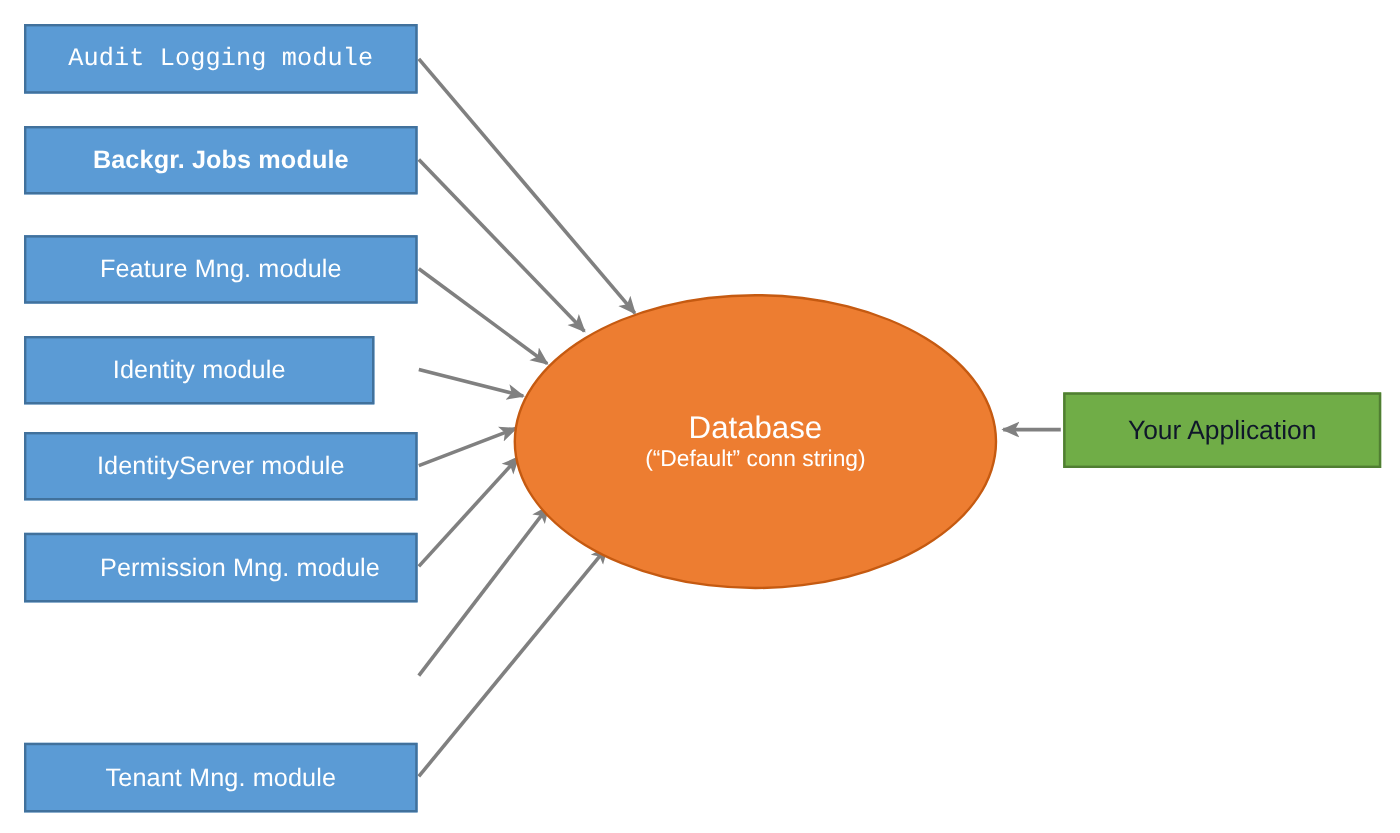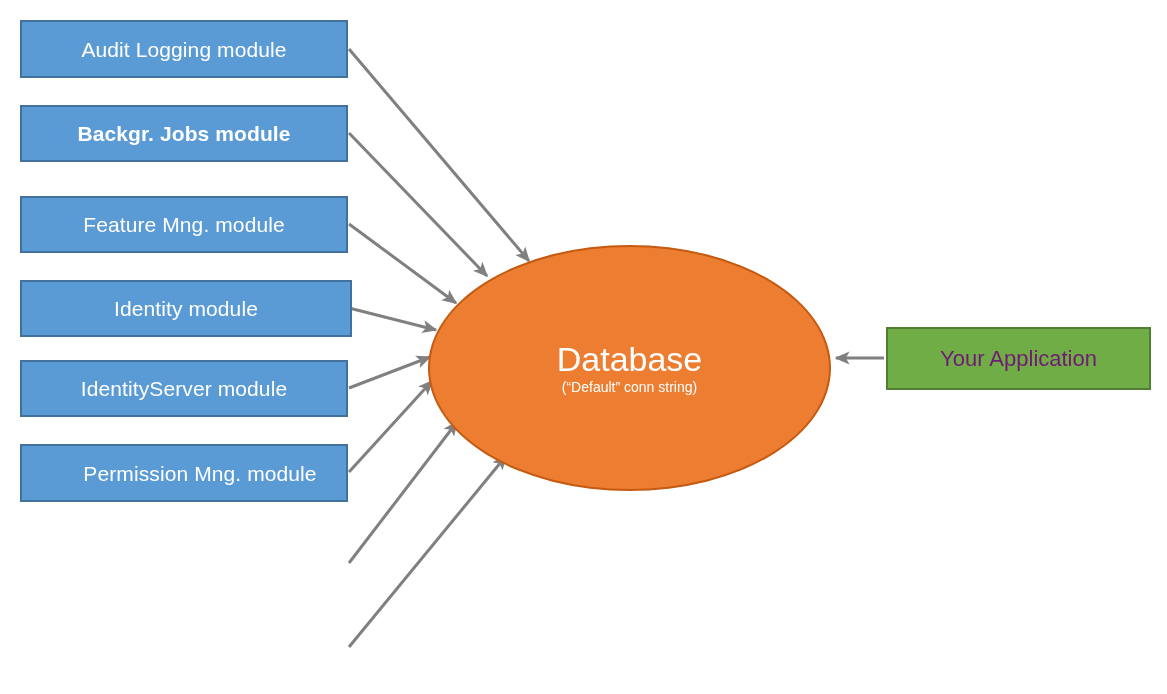--- a/index.html
+++ b/index.html
@@ -32,44 +32,44 @@
     white-space: nowrap;
   }
   .app-box {
     position: absolute;
     box-sizing: border-box;
     background: #70AD47;
     border: 2px solid #507E32;
     display: flex;
     align-items: center;
     justify-content: center;
-    color: #701a75;
+    color: #0f172a;
     font-size: 22px;
     line-height: 1;
     white-space: nowrap;
   }
   .db-ellipse {
     position: absolute;
     box-sizing: border-box;
     background: #ED7D31;
     border: 2px solid #C55A11;
     border-radius: 50%;
     display: flex;
     flex-direction: column;
     align-items: center;
     justify-content: center;
     color: #ffffff;
   }
   .db-title {
-    font-size: 34px;
+    font-size: 26px;
     line-height: 1.1;
     margin-bottom: 2px;
   }
   .db-sub {
-    font-size: 14px;
+    font-size: 19px;
     line-height: 1.1;
   }
   #arrows {
     position: absolute;
     left: 0;
     top: 0;
     width: 1167px;
     height: 694px;
     pointer-events: none;
   }
@@ -89,37 +89,40 @@
       <line x1="349" y1="133" x2="487" y2="276" stroke="#808080" stroke-width="3" marker-end="url(#arrowhead)"></line>
       <line x1="349" y1="224" x2="456" y2="303" stroke="#808080" stroke-width="3" marker-end="url(#arrowhead)"></line>
       <line x1="349" y1="308" x2="436" y2="330" stroke="#808080" stroke-width="3" marker-end="url(#arrowhead)"></line>
       <line x1="349" y1="388" x2="430" y2="357" stroke="#808080" stroke-width="3" marker-end="url(#arrowhead)"></line>
       <line x1="349" y1="472" x2="432" y2="381" stroke="#808080" stroke-width="3" marker-end="url(#arrowhead)"></line>
       <line x1="349" y1="563" x2="457" y2="422" stroke="#808080" stroke-width="3" marker-end="url(#arrowhead)"></line>
       <line x1="349" y1="647" x2="506" y2="456" stroke="#808080" stroke-width="3" marker-end="url(#arrowhead)"></line>
       <line x1="884" y1="358" x2="836" y2="358" stroke="#808080" stroke-width="3" marker-end="url(#arrowhead)"></line>
     </svg>
 
-  <div class="module-box" style="left: 20px; top: 20px; width: 328px; height: 58px;">
+  <div class="module-box" style="left: 20px; top: 20px; width: 328px; height: 58px; font-family: Liberation Mono, monospace;">
     <span>Audit Logging module</span>
   </div>
   <div class="module-box" style="left: 20px; top: 105px; width: 328px; height: 57px; font-weight: bold;">
     <span>Backgr. Jobs module</span>
   </div>
   <div class="module-box" style="left: 20px; top: 196px; width: 328px; height: 57px;">
     <span>Feature Mng. module</span>
   </div>
-  <div class="module-box" style="left: 20px; top: 280px; width: 332px; height: 57px;">
+  <div class="module-box" style="left: 20px; top: 280px; width: 292px; height: 57px;">
     <span>Identity module</span>
   </div>
   <div class="module-box" style="left: 20px; top: 360px; width: 328px; height: 57px;">
     <span>IdentityServer module</span>
   </div>
   <div class="module-box" style="left: 20px; top: 444px; width: 328px; height: 58px; padding-left: 32px;">
     <span>Permission Mng. module</span>
+  </div>
+  <div class="module-box" style="left: 20px; top: 619px; width: 328px; height: 58px;">
+    <span>Tenant Mng. module</span>
   </div>
 
   <div class="db-ellipse" id="db-node" style="left: 428px; top: 245px; width: 403px; height: 246px;">
     <div class="db-title">Database</div>
     <div class="db-sub">(“Default” conn string)</div>
   </div>
 
   <div class="app-box" id="app-node" style="left: 886px; top: 327px; width: 265px; height: 63px;">
     <span>Your Application</span>
   </div>

